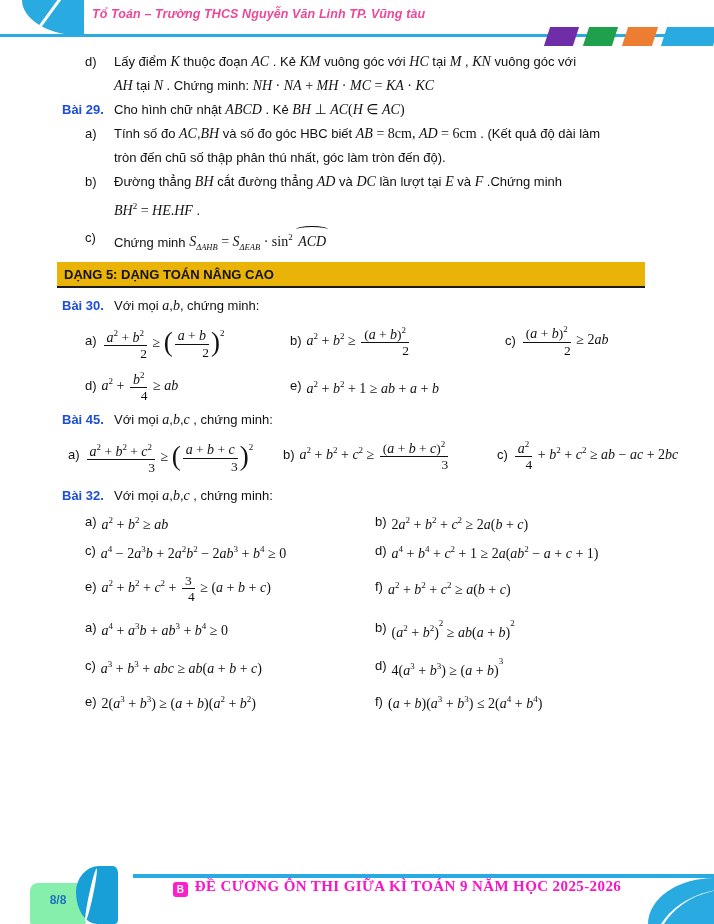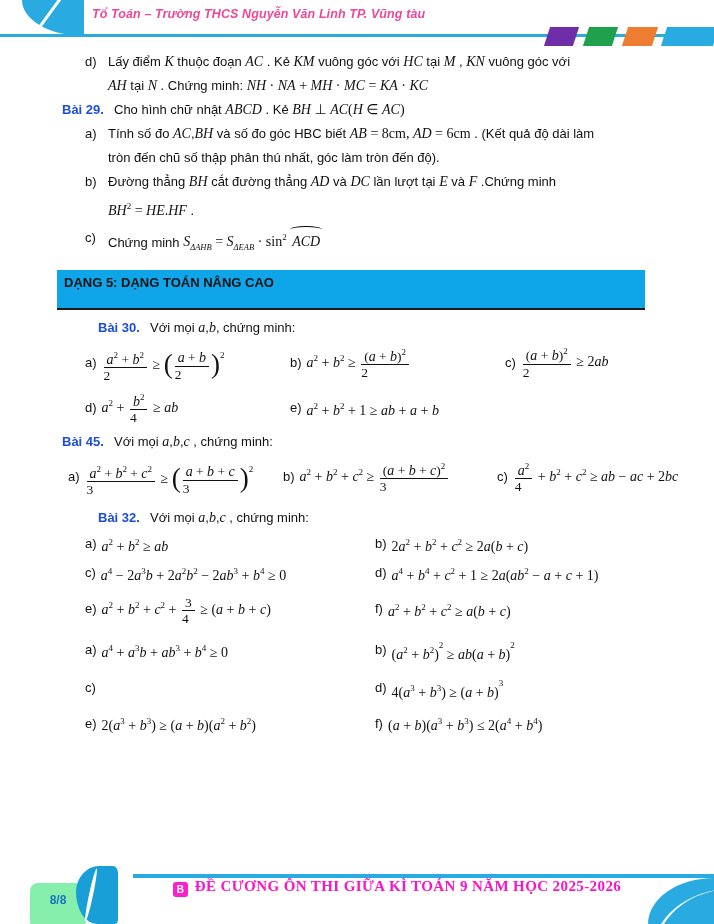--- a/index.html
+++ b/index.html
@@ -20,45 +20,45 @@
   .sq.cyan{left:664px;width:52px;background:#29ABE2;}
   
   #content{position:absolute;left:60px;top:50px;width:634px;font-size:13px;line-height:24px;}
   #content i{font-family:"Liberation Serif",serif;font-style:italic;font-size:14px;}
   .sr{font-family:"Liberation Serif",serif;font-size:14px;}
   sup{font-size:9px;}
   sub{font-size:8.5px;font-style:italic;font-family:"Liberation Serif",serif;}
   sup.out{vertical-align:11px;font-size:9px;}
   .hang{display:flex;margin:0;}
   .hang .lbl{flex:0 0 23px;margin-left:25px;}
-  .hang .txt{flex:1;}
+  .hang .txt{flex:1;margin-left:6px;}
   .prob-head{margin:0;}
   .prob-head .plabel{color:#1d4ed8;font-weight:bold;margin-left:2px;display:inline-block;width:52px;}
-  .section-bar{background:#0ea5e9;border-bottom:2px solid #1a1a1a;font-weight:bold;
-               font-size:13px;line-height:21px;padding:2px 7px 15px 7px;width:574px;margin:8px 0 0 -3px;}
+  .section-bar{background:#eab308;border-bottom:2px solid #1a1a1a;font-weight:bold;
+               font-size:13px;line-height:21px;padding:2px 7px 1px 7px;width:574px;margin:0 0 0 -3px;}
   .row{display:flex;align-items:center;}
   .row .lbl{margin-right:5px;}
   .row.tall{min-height:46px;}
   .row.tall2{min-height:44px;}
   .row.plain{min-height:27px;}
   .cell{display:flex;align-items:center;}
   .pad25{padding-left:25px;}
   .pad8{padding-left:8px;}
   .w205{flex:0 0 205px;}
   .w215{flex:0 0 215px;}
   .w214{flex:0 0 214px;}
   .w290{flex:0 0 290px;}
-  .frac{display:inline-block;vertical-align:middle;text-align:left;line-height:1.12;
+  .frac{display:inline-block;vertical-align:middle;text-align:right;line-height:1.12;
         font-size:13.5px;margin:0 2px;}
   .frac .num{display:block;border-bottom:1.2px solid #111;padding:0 3px;}
   .frac .den{display:block;}
   .bp{font-size:27px;font-weight:400;vertical-align:-4px;font-family:"Liberation Serif",serif;line-height:0;}
   .over{position:relative;display:inline-block;padding:0 2px;}
   .over::before{content:'';position:absolute;left:0;right:0;top:-1px;height:6px;
-        border-top:1.6px solid #000;border-radius:50% 50% 0 0;} .mt6{margin-top:6px;margin-left:36px;}
+        border-top:1.6px solid #000;border-radius:50% 50% 0 0;} .mt6{margin-top:6px;}
   
   .footer-rule{position:absolute;left:133px;right:0;top:874px;height:4px;background:#29ABE2;}
   .page-badge{position:absolute;left:30px;top:883px;width:56px;height:46px;background:#86efac;
         border-radius:8px;color:#1B75BC;font-weight:bold;font-size:12px;display:flex;
         align-items:flex-start;justify-content:center;padding-top:10px;box-sizing:border-box;}
   .book{position:absolute;left:76px;top:866px;width:42px;height:58px;background:#189FD8;
         border-radius:55% 12% 8% 50%/45% 12% 8% 55%;}
   .book::after{content:'';position:absolute;left:13px;top:2px;width:4px;height:54px;
         background:#fff;border-radius:50%;transform:rotate(12deg);}
   .footer-title{position:absolute;top:878px;left:140px;right:60px;text-align:center;
@@ -196,20 +196,21 @@
           <span class="sr"><i>a</i><sup>4</sup> + <i>a</i><sup>3</sup><i>b</i> + <i>ab</i><sup>3</sup> + <i>b</i><sup>4</sup> ≥ 0</span>
         </span>
       <span class="cell">
           <span class="lbl">b)</span>
           <span class="sr">(<i>a</i><sup>2</sup> + <i>b</i><sup>2</sup>)<sup class="out">2</sup> ≥ <i>ab</i>(<i>a</i> + <i>b</i>)<sup class="out">2</sup></span>
         </span>
     </div>
     <div class="row plain pad25" style="line-height:28px;">
       <span class="cell w290">
           <span class="lbl">c)</span>
+          <span class="sr"><i>a</i><sup>3</sup> + <i>b</i><sup>3</sup> + <i>abc</i> ≥ <i>ab</i>(<i>a</i> + <i>b</i> + <i>c</i>)</span>
         </span>
       <span class="cell">
           <span class="lbl">d)</span>
           <span class="sr">4(<i>a</i><sup>3</sup> + <i>b</i><sup>3</sup>) ≥ (<i>a</i> + <i>b</i>)<sup class="out">3</sup></span>
         </span>
     </div>
     <div class="row plain pad25" style="line-height:28px;">
       <span class="cell w290">
           <span class="lbl">e)</span>
           <span class="sr">2(<i>a</i><sup>3</sup> + <i>b</i><sup>3</sup>) ≥ (<i>a</i> + <i>b</i>)(<i>a</i><sup>2</sup> + <i>b</i><sup>2</sup>)</span>

